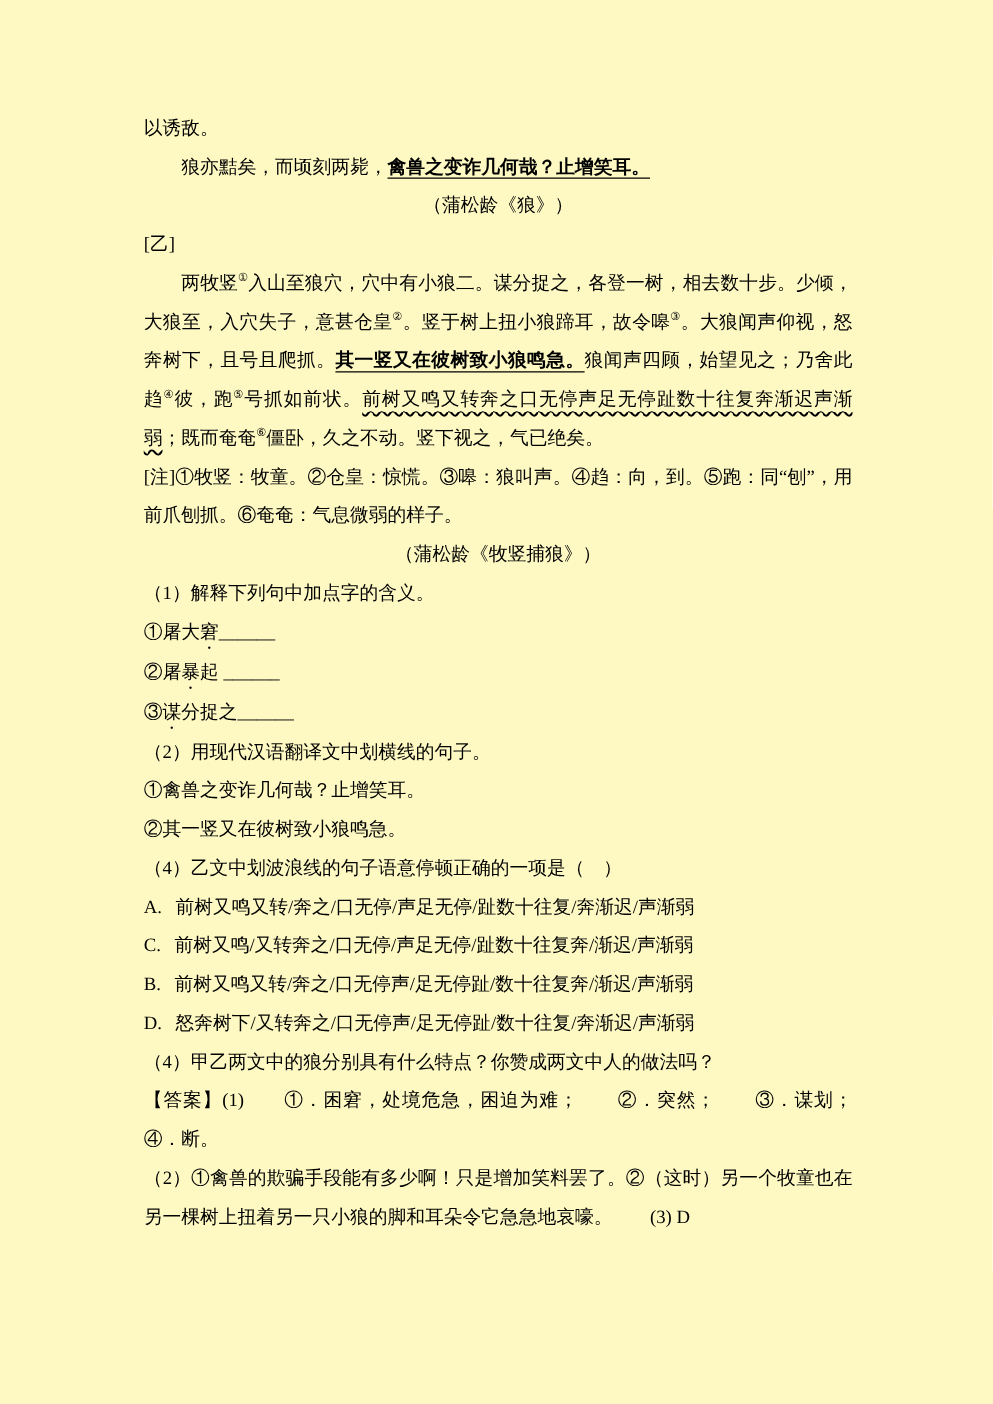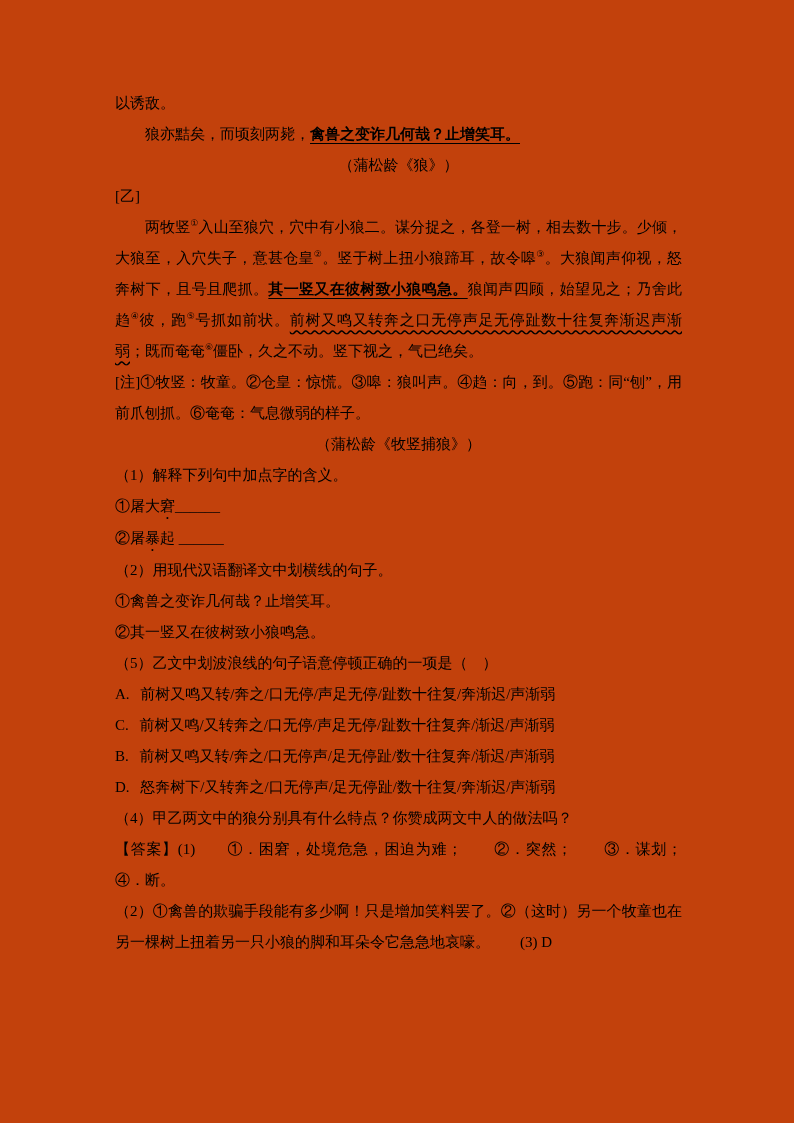--- a/index.html
+++ b/index.html
@@ -5,21 +5,21 @@
   * { box-sizing: border-box; }
   html, body { margin: 0; padding: 0; background: #ffffff; }
   .page {
     width: 794px;
     min-height: 1123px;
     padding: 88px 112px 40px 115px;
     font-family: "Liberation Serif", "DejaVu Serif", serif;
     font-size: 15px;
     line-height: 31px;
     color: #000000;
-    background: #c2410c;
+    background: #fef9c3;
   }
   p.line { margin: 0; }
   .indent { text-indent: 2em; }
   .right { text-align: center; }
   .justify { text-align: justify; }
   .gap { margin-top: 6px; }
   .gap-sm { margin-top: 3px; }
   .underline { text-decoration: underline; text-underline-offset: 4px; font-weight: bold; }
   .wavy { text-decoration: underline; text-decoration-style: wavy; text-underline-offset: 4px; }
   .sup { font-size: 9px; vertical-align: super; line-height: 0; }
@@ -46,26 +46,27 @@
 
   <p class="line indent justify gap-sm"><span>两牧竖</span><span class="sup">①</span><span>入山至狼穴，穴中有小狼二。谋分捉之，各登一树，相去数十步。少倾，大狼至，入穴失子，意甚仓皇</span><span class="sup">②</span><span>。竖于树上扭小狼蹄耳，故令嗥</span><span class="sup">③</span><span>。大狼闻声仰视，怒奔树下，且号且爬抓。</span><span class="underline">其一竖又在彼树致小狼鸣急。</span><span>狼闻声四顾，始望见之；乃舍此趋</span><span class="sup">④</span><span>彼，跑</span><span class="sup">⑤</span><span>号抓如前状。</span><span class="wavy">前树又鸣又转奔之口无停声足无停趾数十往复奔渐迟声渐弱</span><span>；既而奄奄</span><span class="sup">⑥</span><span>僵卧，久之不动。竖下视之，气已绝矣。</span></p>
 
   <p class="line justify">[注]①牧竖：牧童。②仓皇：惊慌。③嗥：狼叫声。④趋：向，到。⑤跑：同“刨”，用前爪刨抓。⑥奄奄：气息微弱的样子。</p>
 
   <p class="line right gap-sm">（蒲松龄《牧竖捕狼》）</p>
 
   <p class="line">（1）解释下列句中加点字的含义。</p>
   <p class="line"><span>①屠大</span><span class="dot">窘</span><span>______</span></p>
   <p class="line"><span>②屠</span><span class="dot">暴</span><span>起 ______</span></p>
+  <p class="line"><span>③</span><span class="dot">谋</span><span>分捉之______</span></p>
 
   <p class="line">（2）用现代汉语翻译文中划横线的句子。</p>
   <p class="line">①禽兽之变诈几何哉？止增笑耳。</p>
   <p class="line">②其一竖又在彼树致小狼鸣急。</p>
 
-  <p class="line">（5）乙文中划波浪线的句子语意停顿正确的一项是（　）</p>
+  <p class="line">（4）乙文中划波浪线的句子语意停顿正确的一项是（　）</p>
   <p class="line option">
     <span class="opt-label">A.</span>
     <span class="opt-text">前树又鸣又转/奔之/口无停/声足无停/趾数十往复/奔渐迟/声渐弱</span>
   </p>
   <p class="line option">
     <span class="opt-label">C.</span>
     <span class="opt-text">前树又鸣/又转奔之/口无停/声足无停/趾数十往复奔/渐迟/声渐弱</span>
   </p>
   <p class="line option">
     <span class="opt-label">B.</span>

